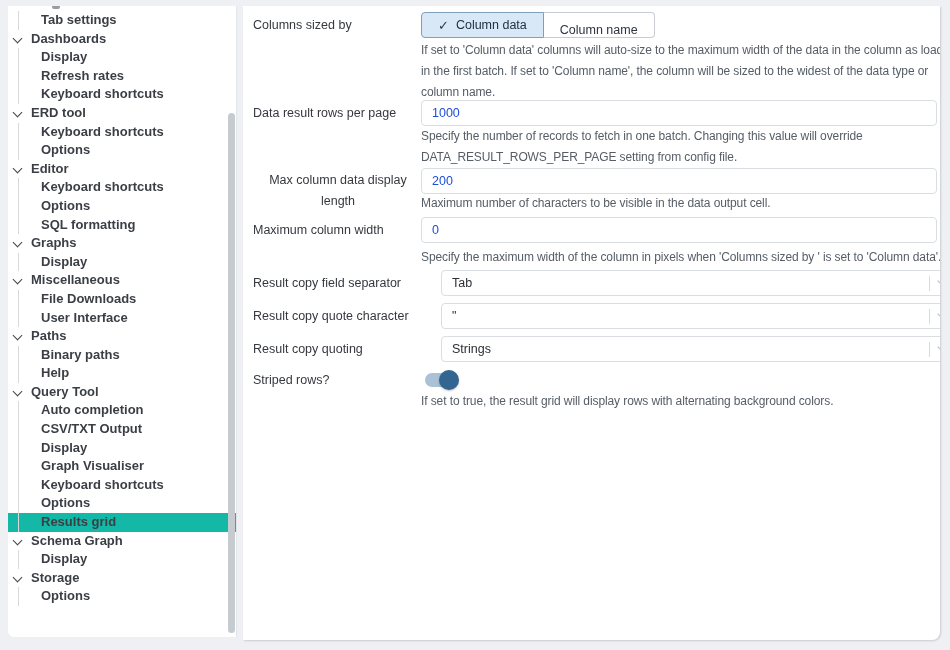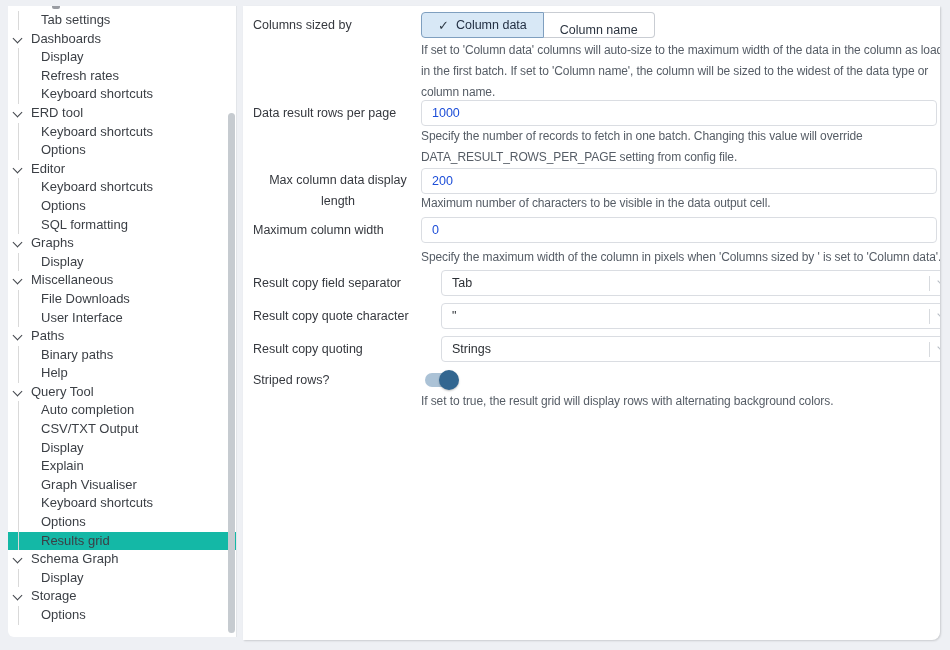--- a/index.html
+++ b/index.html
@@ -4,21 +4,21 @@
 <style>
   * { margin:0; padding:0; box-sizing:border-box; }
   html,body { width:950px; height:650px; overflow:hidden; }
   body { font-family:"Liberation Sans", sans-serif; background:#eef0f4; }
   .frame { position:relative; width:950px; height:650px; background:#eef0f4; }
 
   
   .sidebar { position:absolute; left:8px; top:6px; width:229px; height:631px;
              background:#fff; border-right:1px solid #e2e5e9; border-radius:0 0 0 6px; overflow:hidden; }
   .clip-mark { position:absolute; left:44px; top:0; width:8px; height:3px; background:#6d727a; opacity:.7; border-radius:0 0 2px 2px; }
-  .tree { position:absolute; top:5px; left:0; right:0; }
+  .tree { position:absolute; top:5px; left:0; right:0;font-weight:bold; }
   .titem { position:relative; height:18.6px; line-height:18.6px; font-size:13px; color:#3b3f45; cursor:pointer; white-space:nowrap; }
   .titem.selected { background:#14b8a6; }
   .titem .chev { display:none; }
   .titem.parent .chev { display:block; position:absolute; left:6px; top:5px; width:7px; height:7px;
       border-right:1.6px solid #41454b; border-bottom:1.6px solid #41454b; transform:rotate(45deg); }
   .titem.parent .lbl { margin-left:23px; }
   .titem.child .lbl { margin-left:33px; }
   .titem.child::before { content:''; position:absolute; left:10px; top:0; bottom:0; width:1px; background:#d9d9d9; }
   .sb-scroll { position:absolute; top:0; right:0; width:9px; height:100%; }
   .sb-thumb { position:absolute; top:107px; right:1px; width:7px; height:520px; background:#c6cbd0; border-radius:4px; }
@@ -154,24 +154,20 @@
         <div class="titem child">
     
     <span class="lbl">CSV/TXT Output</span>
   </div>
         <div class="titem child">
     
     <span class="lbl">Display</span>
   </div>
         <div class="titem child">
     
-    <span class="lbl">Explain</span>
-  </div>
-        <div class="titem child">
-    
     <span class="lbl">Graph Visualiser</span>
   </div>
         <div class="titem child">
     
     <span class="lbl">Keyboard shortcuts</span>
   </div>
         <div class="titem child">
     
     <span class="lbl">Options</span>
   </div>

